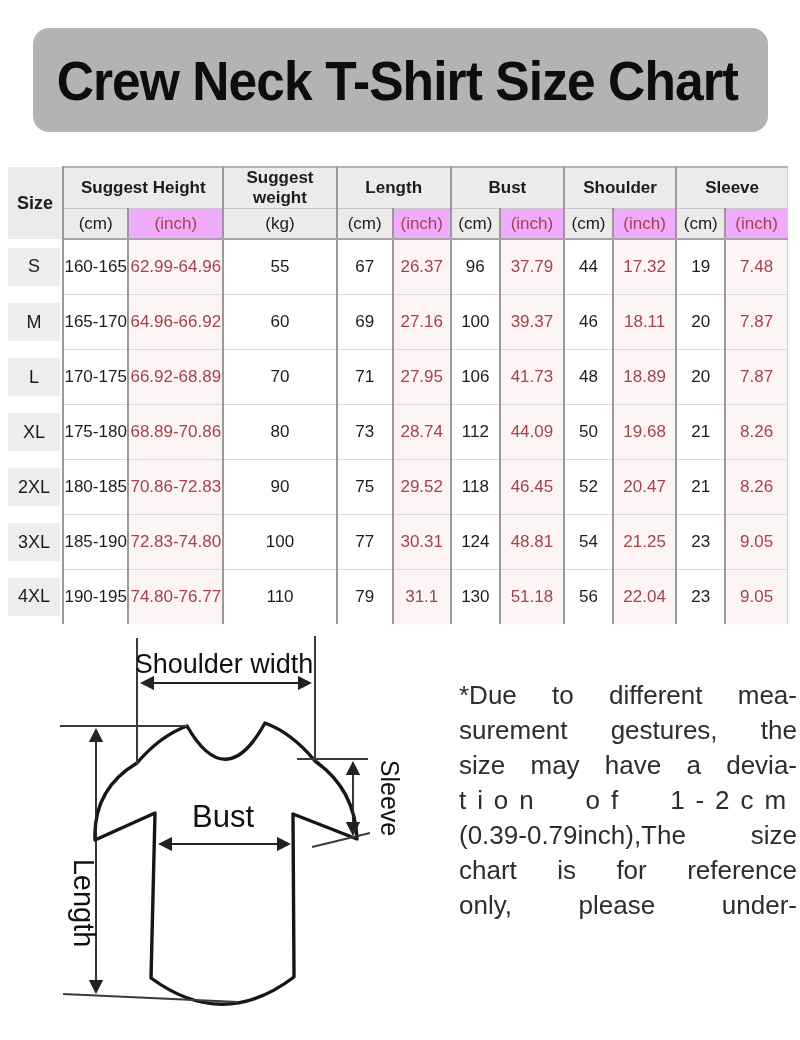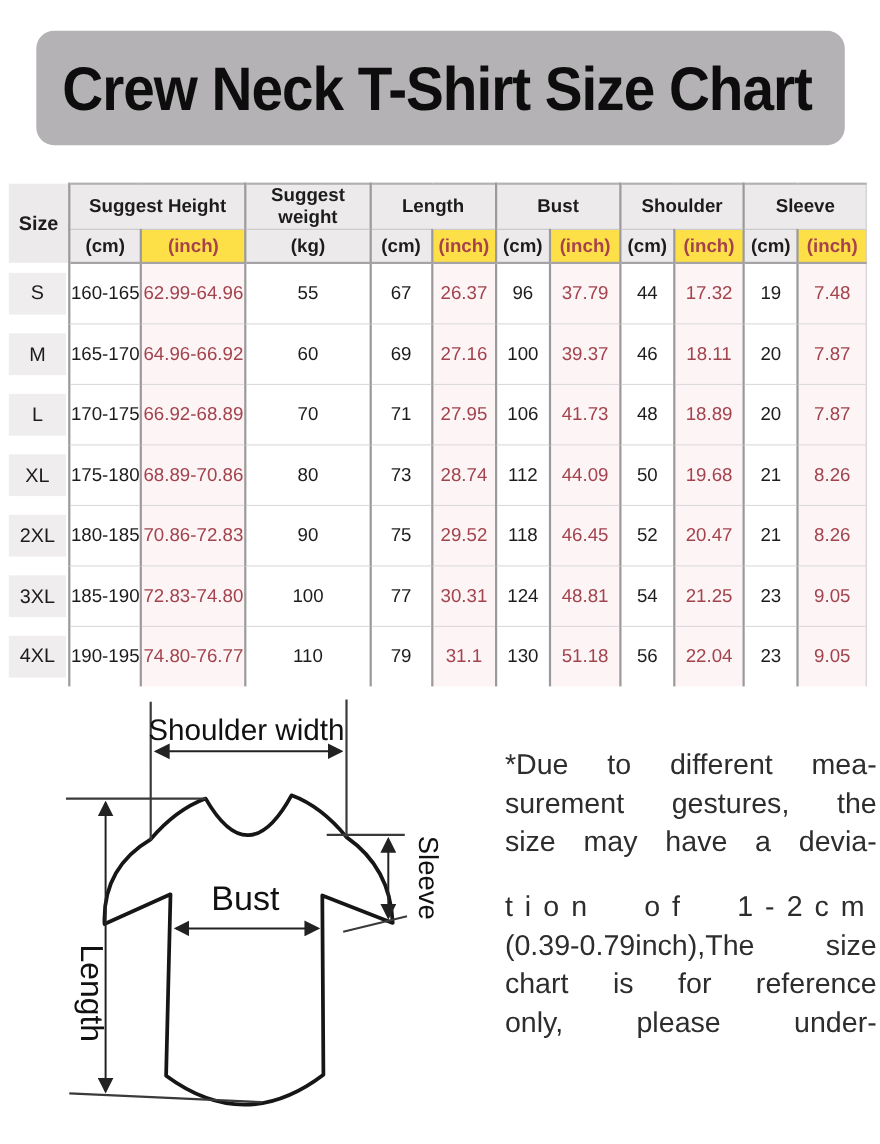--- a/index.html
+++ b/index.html
@@ -19,44 +19,44 @@
   
   table.size-chart{
     position:absolute;left:8px;top:166px;width:780px;
     border-collapse:collapse;table-layout:fixed;
   }
   table.size-chart th,table.size-chart td{
     padding:0;text-align:center;vertical-align:middle;
     border-right:2px solid #9b999b;font-size:17px;
   }
   table.size-chart th{background:#eceaeb;font-weight:600;height:37px;border-top:2px solid #b3b1b3;}
-  table.size-chart thead tr.units th{height:29px;font-weight:700;border-top:1px solid #c9c7c9;border-bottom:2px solid #a5a3a5;}
+  table.size-chart thead tr.units th{height:29px;font-weight:400;border-top:1px solid #c9c7c9;border-bottom:2px solid #a5a3a5;}
   table.size-chart th.size-col{font-size:18px;border-top:none;background:#eceaeb;text-align:center;}
-  table.size-chart th.inch-h{color:#a6424e;background:#fde047;}
+  table.size-chart th.inch-h{color:#a6424e;background:#f0abfc;}
   table.size-chart td{height:54px;background:#ffffff;border-top:1px solid #dbd9db;}
   table.size-chart td.inch{color:#a2434d;background:#fdf4f5;}
   table.size-chart td.c-size{border-top:none;}
   table.size-chart td:last-child,table.size-chart th:last-child{border-right:1px solid #cfcdcf;}
   .size-chip{
     display:flex;align-items:center;justify-content:center;
     height:38px;margin:8px 2px 8px 0;background:#efedee;font-weight:500;font-size:18px;
   }
   
   svg.diagram{position:absolute;left:10px;top:626px;}
   svg.diagram .shirt{fill:none;stroke:#161616;stroke-width:3.4;stroke-linejoin:round;stroke-linecap:round;}
   svg.diagram .tick{stroke:#3a3a3a;stroke-width:2;fill:none;}
   svg.diagram .meas{stroke:#222222;stroke-width:1.8;fill:none;}
   svg.diagram text{fill:#111111;font-family:"Liberation Sans",sans-serif;}
   
   .note{
     position:absolute;left:459px;top:678px;width:338px;
     font-size:26px;line-height:35px;color:#2d2d2d;
   }
   .note-line{text-align:justify;text-align-last:justify;white-space:nowrap;}
-  .note-line:nth-child(4){letter-spacing:.42em;margin-top:24px;}
+  .note-line:nth-child(4){letter-spacing:.42em;}
   .note-line.last{text-align-last:left;letter-spacing:0;}
 </style>
 </head>
 <body>
 
 <div class="banner">
   <h1>Crew Neck T-Shirt Size Chart</h1>
 </div>
 
 <table class="size-chart">

